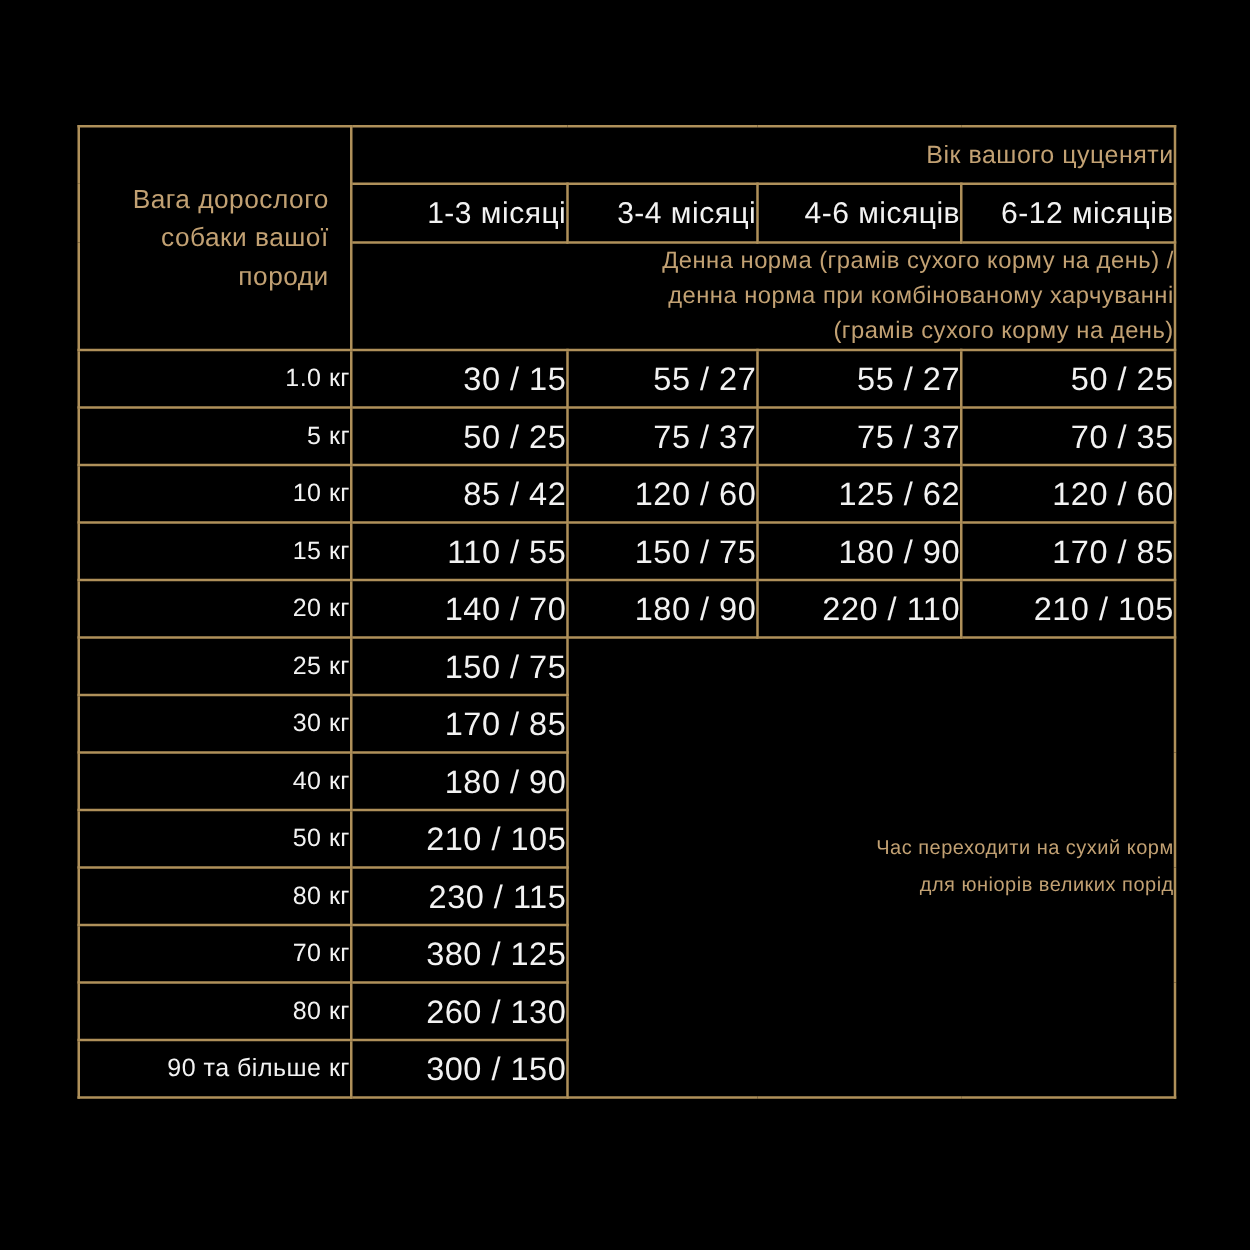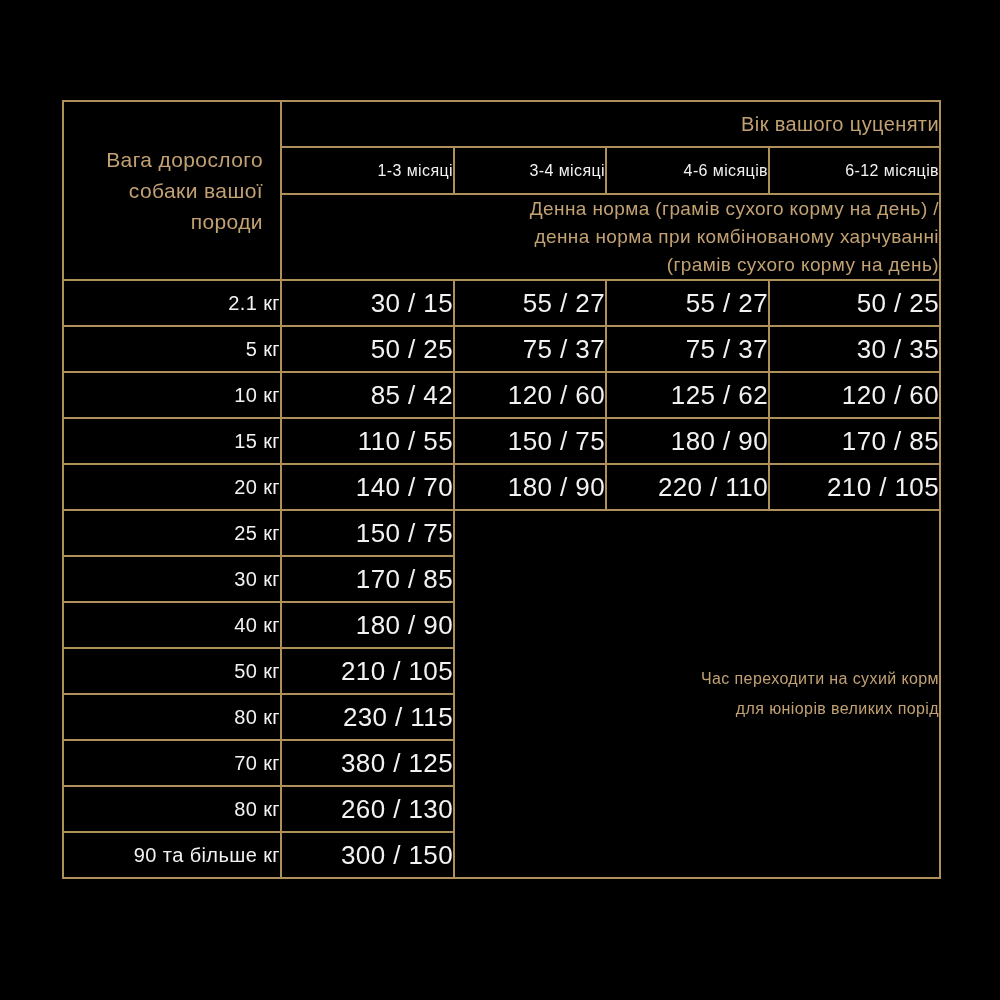--- a/index.html
+++ b/index.html
@@ -27,21 +27,21 @@
   }
   .gold { color: #c2a173; }
   .white { color: #f2f2f2; }
   tr.r-age  { height: 46px; }
   tr.r-cols { height: 47px; }
   tr.r-norm { height: 77px; }
   tr.r-data { height: 46px; }
   td.corner { font-size: 21px; }
   td.corner .wrap { max-width: 182px; margin: 4px auto; line-height: 31px; }
   td.age-header { font-size: 20px; }
-  td.col-header { font-size: 16px; }
+  td.col-header { font-size: 24px; }
   td.norm-header { font-size: 19px; }
   td.norm-header .line { line-height: 28px; }
   td.weight { font-size: 20px; }
   td.value  { font-size: 26px; border-radius: 18px; }
   td.note   { font-size: 16px; border-radius: 29px; }
   td.note .line { line-height: 30px; }
 </style>
 </head>
 <body>
 
@@ -68,32 +68,32 @@
     </tr>
     <tr class="r-norm">
       <td class="norm-header gold" colspan="4">
         <div class="line">Денна норма (грамів сухого корму на день) /</div>
         <div class="line">денна норма при комбінованому харчуванні</div>
         <div class="line">(грамів сухого корму на день)</div>
       </td>
     </tr>
 
     <tr class="r-data">
-      <td class="weight white">2.1 кг</td>
+      <td class="weight white">1.0 кг</td>
       <td class="value white">30 / 15</td>
       <td class="value white">55 / 27</td>
       <td class="value white">55 / 27</td>
       <td class="value white">50 / 25</td>
     </tr>
     <tr class="r-data">
       <td class="weight white">5 кг</td>
       <td class="value white">50 / 25</td>
       <td class="value white">75 / 37</td>
       <td class="value white">75 / 37</td>
-      <td class="value white">30 / 35</td>
+      <td class="value white">70 / 35</td>
     </tr>
     <tr class="r-data">
       <td class="weight white">10 кг</td>
       <td class="value white">85 / 42</td>
       <td class="value white">120 / 60</td>
       <td class="value white">125 / 62</td>
       <td class="value white">120 / 60</td>
     </tr>
     <tr class="r-data">
       <td class="weight white">15 кг</td>

